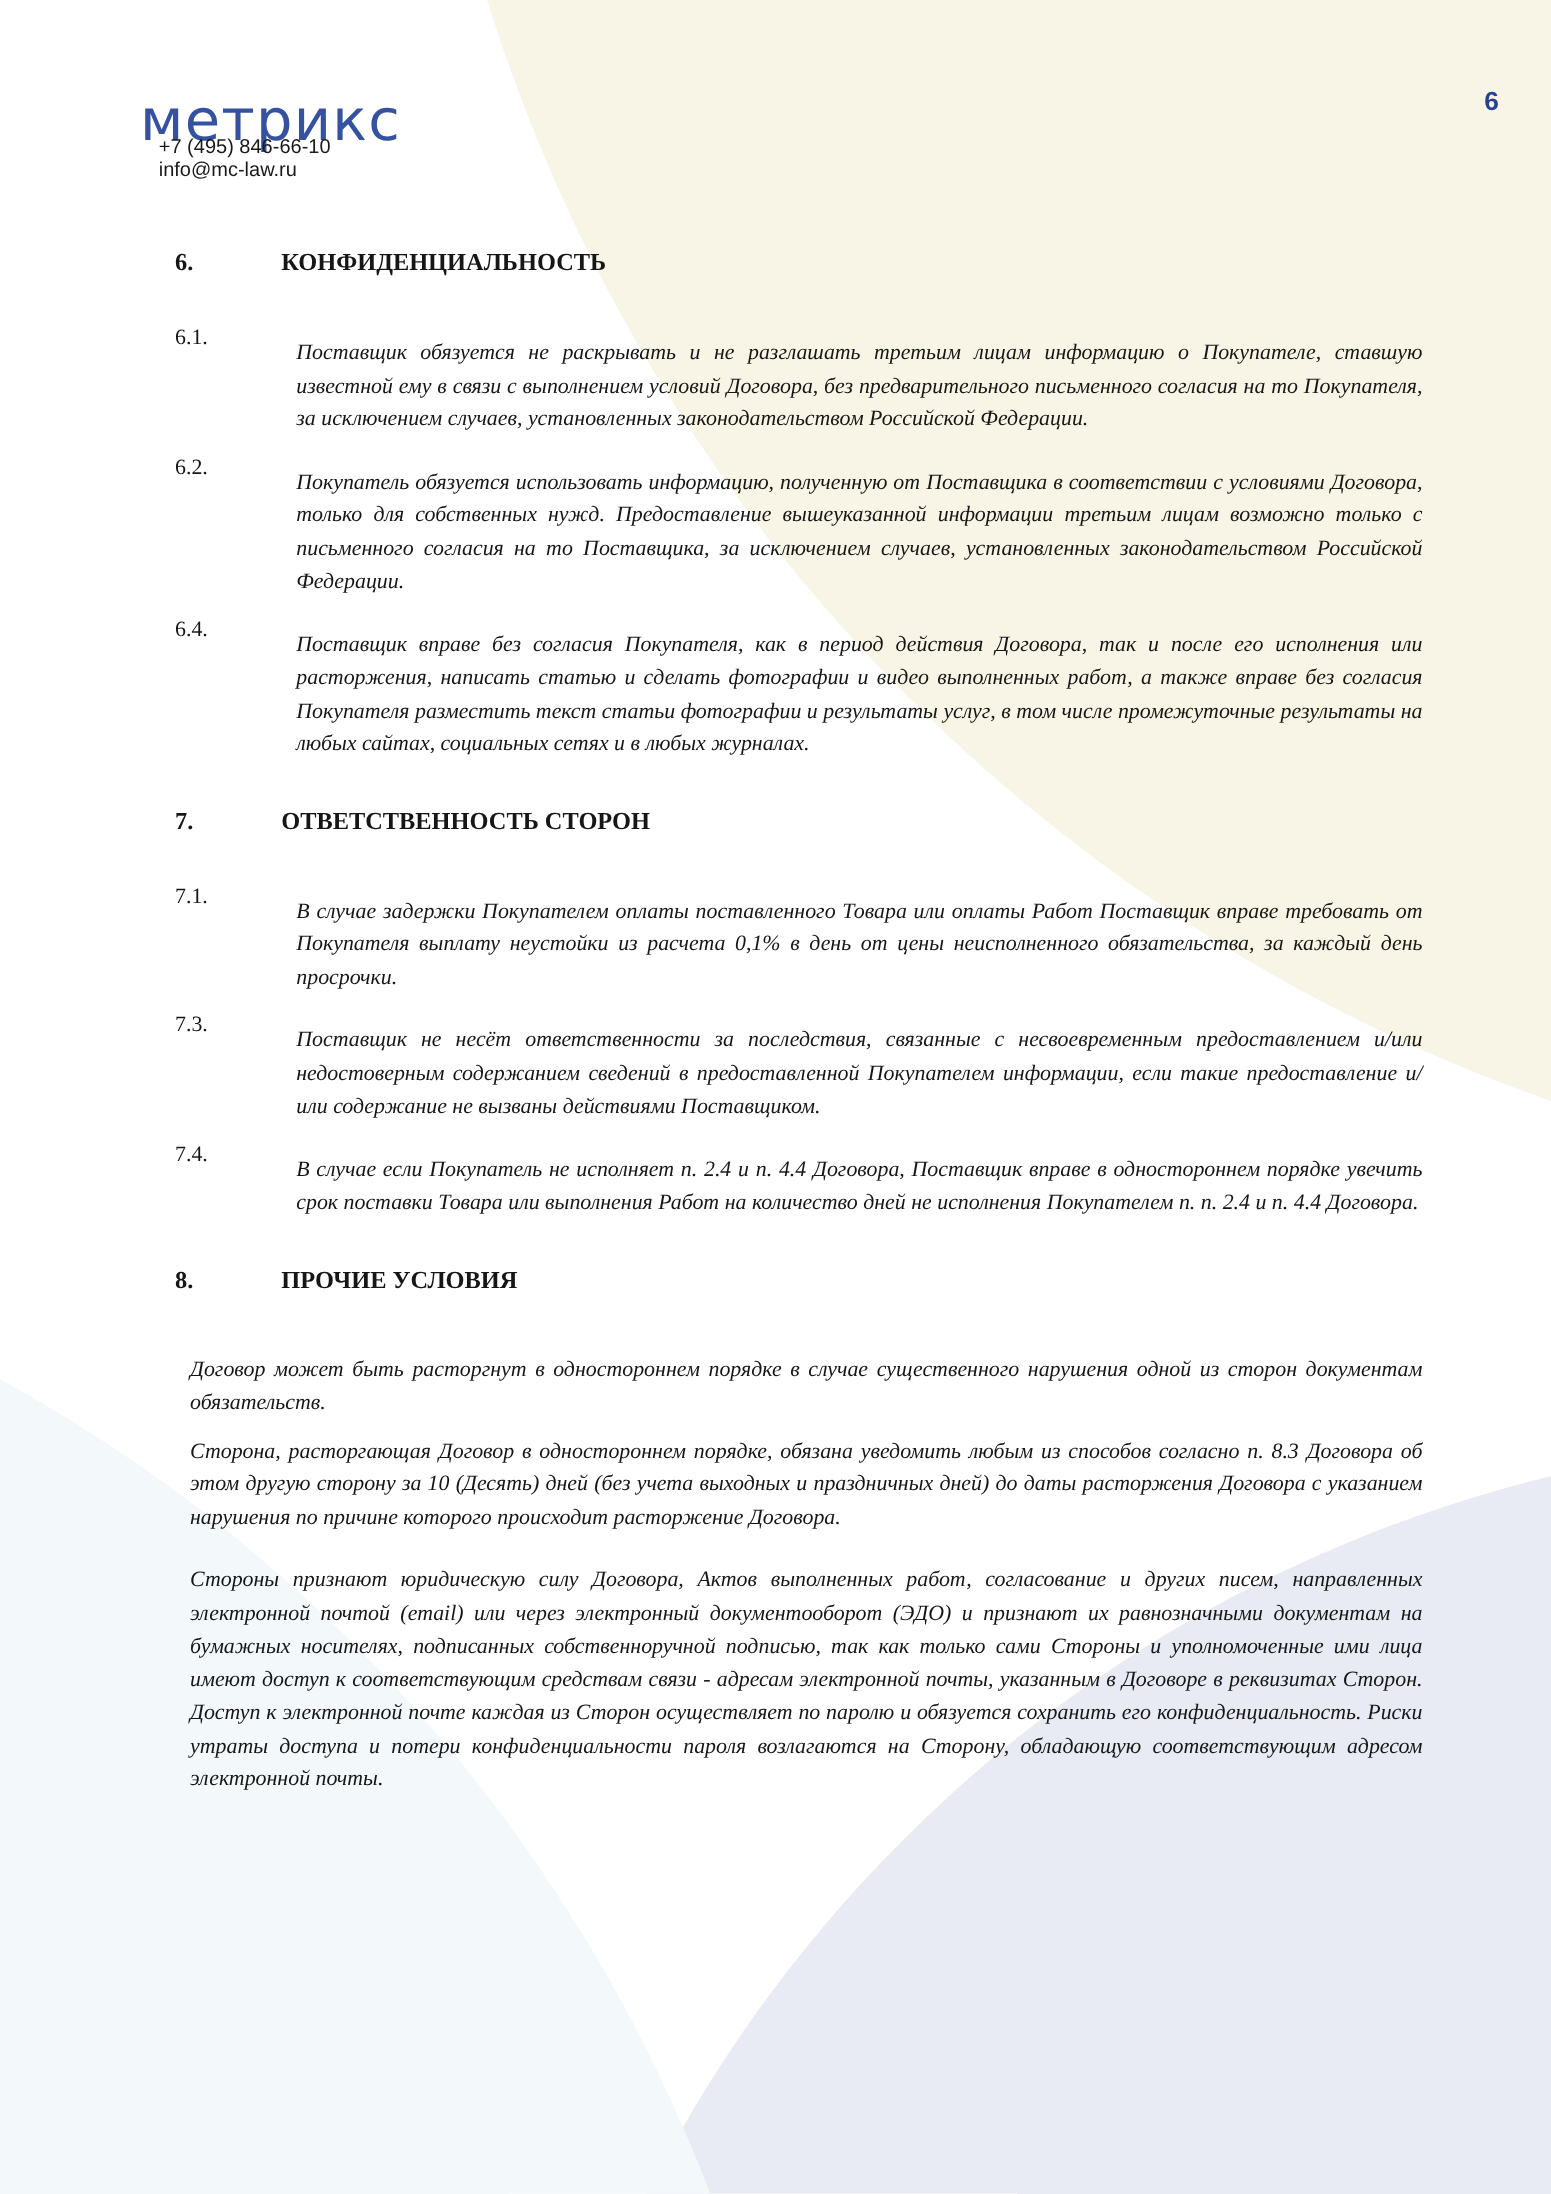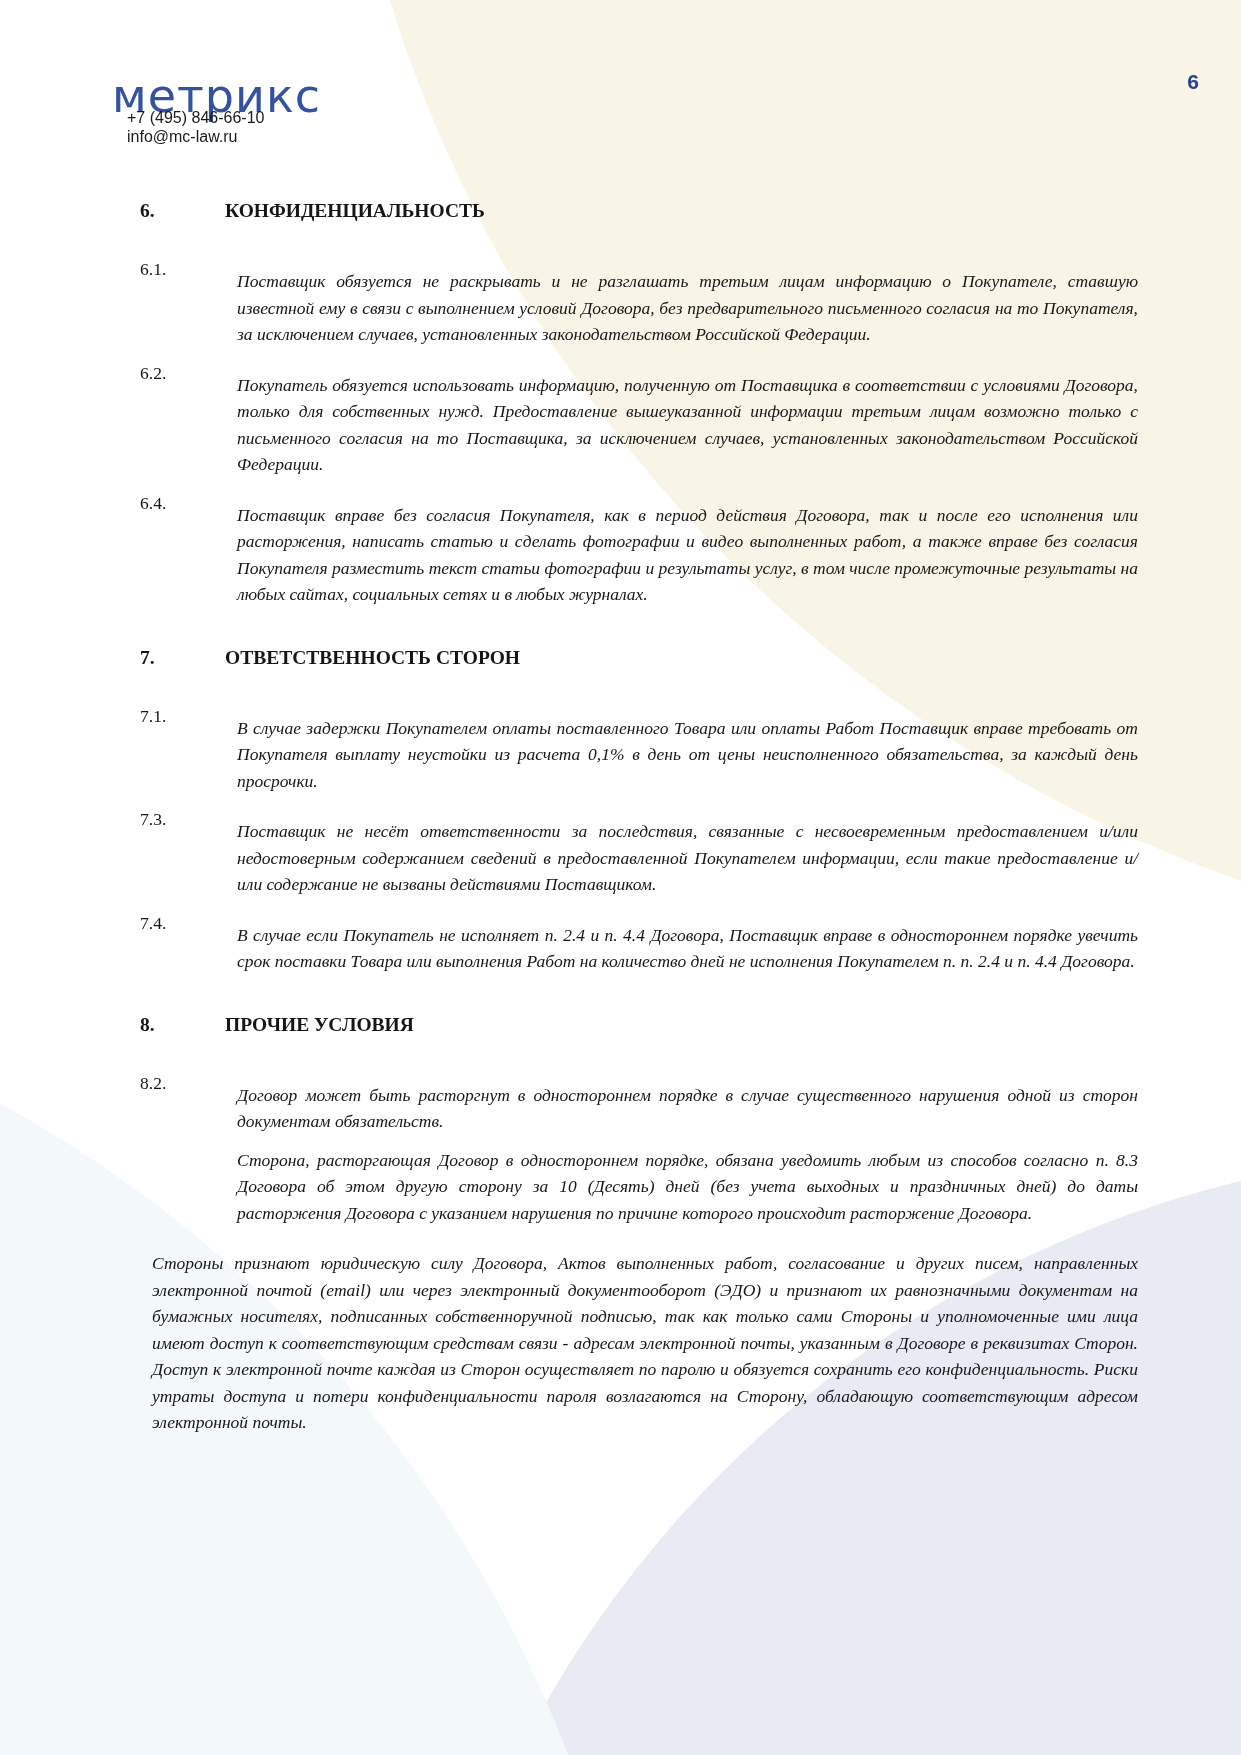--- a/index.html
+++ b/index.html
@@ -138,21 +138,20 @@
           </div>
       </div>
     </section>
 
     <section>
       <div class="sec-head">
         <span class="num">8.</span>
         <span>ПРОЧИЕ УСЛОВИЯ</span>
       </div>
       <div class="item">
-        <span class="num">8.2.</span>
         <div class="txt">
           <p>Договор может быть расторгнут в одностороннем порядке в случае существенного нарушения одной из сторон документам обязательств.</p>
           <p>Сторона, расторгающая Договор в одностороннем порядке, обязана уведомить любым из способов согласно п. 8.3 Договора об этом другую сторону за 10 (Десять) дней (без учета выходных и праздничных дней) до даты расторжения Договора с указанием нарушения по причине которого происходит расторжение Договора.</p>
         </div>
       </div>
       <div class="item">
         <div class="txt">
             <p>Стороны признают юридическую силу Договора, Актов выполненных работ, согласование и других писем, направленных электронной почтой (email) или через электронный документооборот (ЭДО)  и признают их равнозначными документам на бумажных носителях, подписанных собственноручной подписью, так как только сами Стороны и уполномоченные ими лица имеют доступ к соответствующим средствам связи - адресам электронной почты, указанным в Договоре в реквизитах Сторон. Доступ к электронной почте каждая из Сторон осуществляет по паролю и обязуется сохранить его конфиденциальность. Риски утраты доступа и потери конфиденциальности пароля возлагаются на Сторону, обладающую соответствующим адресом электронной почты.</p>
           </div>
       </div>

